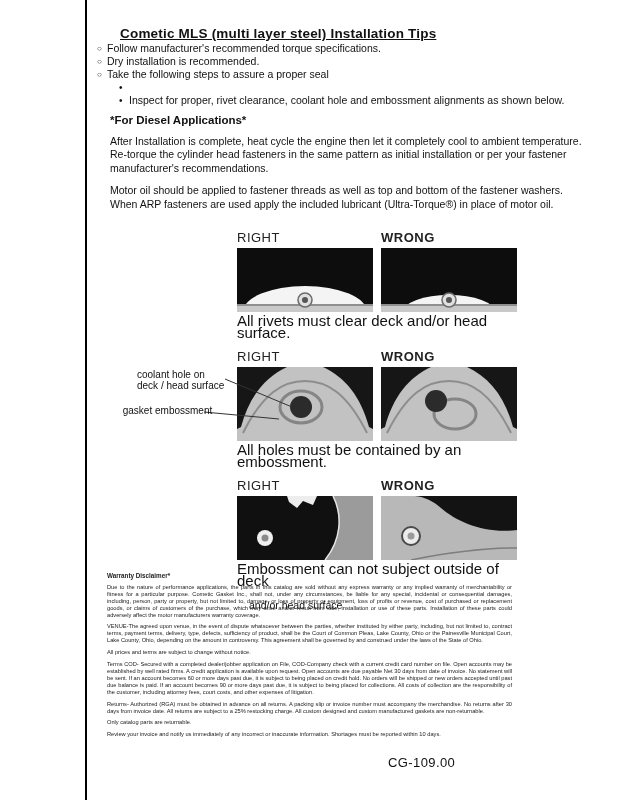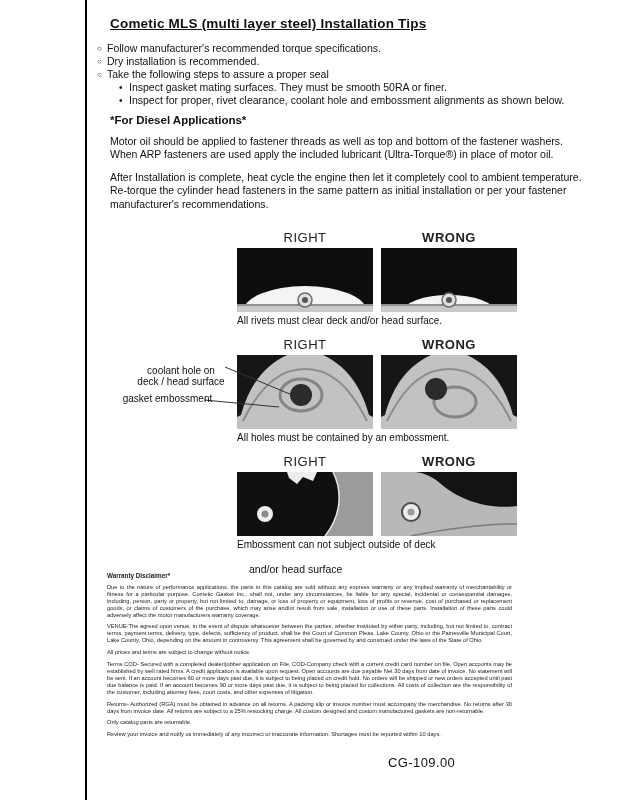--- a/index.html
+++ b/index.html
@@ -1,44 +1,44 @@
 <!DOCTYPE html>
 <html><head>
 <meta charset="utf-8">
 <style>
   html,body{margin:0;padding:0;background:#ffffff;}
   .page{position:relative;width:618px;height:800px;background:#ffffff;overflow:hidden;
         font-family:"Liberation Sans","DejaVu Sans",sans-serif;color:#111;}
   .edge-line{position:absolute;left:85px;top:0;width:2px;height:800px;background:#000;}
 
-  .title{position:absolute;left:110px;top:16px;margin:0;font-size:13.5px;font-weight:bold;
+  .title{position:absolute;left:110px;top:16px;margin:10px;font-size:13.5px;font-weight:bold;
          text-decoration:underline;letter-spacing:0.2px;}
 
   .tips{position:absolute;left:97px;top:42px;font-size:10.5px;line-height:13px;width:480px;}
   .bullet{display:flex;align-items:flex-start;}
   .bullet .mark{width:10px;flex:0 0 10px;font-size:8px;line-height:13px;}
   .bullet.sub{margin-left:22px;}
   .bullet.sub .mark{font-size:10px;}
 
   .diesel{position:absolute;left:110px;top:114px;width:480px;font-size:10.5px;line-height:13.5px;}
   .diesel h2{margin:0 0 7px 0;font-size:11.5px;font-weight:bold;}
   .diesel p{margin:0 0 9px 0;}
   .diesel p.note{margin:0;}
 
   .diagrams{position:absolute;left:237px;top:230px;width:280px;}
   .rw{display:flex;margin:0 0 3px 0;}
-  .rw span{width:136px;text-align:center;font-size:13px;color:#222;letter-spacing:0.5px;}
+  .rw span{width:136px;text-align:left;font-size:13px;color:#222;letter-spacing:0.5px;}
   .rw span + span{margin-left:8px;font-weight:bold;}
   .prow{display:flex;gap:8px;position:relative;}
   .panel{display:block;flex:0 0 136px;}
-  .caption{margin:3px 0 10px 0;font-size:10px;line-height:12px;}
+  .caption{margin:3px 0 10px 0;font-size:15px;line-height:12px;}
   .caption.last{margin-bottom:0;}
   .caption2{margin:12px;font-size:10.5px;line-height:12px;}
   .callout{position:absolute;font-size:10px;line-height:11px;z-index:3;}
-  #callout1{left:-100px;top:10px;width:88px;text-align:center;}
+  #callout1{left:-100px;top:2px;width:88px;}
   #callout2{left:-117px;top:38px;width:95px;text-align:center;}
   .callout-lines{position:absolute;left:-130px;top:0;width:320px;height:74px;z-index:2;pointer-events:none;}
 
   .legal{position:absolute;left:107px;top:573px;width:405px;font-size:5.7px;line-height:6.9px;
          text-align:justify;color:#222;}
   .legal h3{margin:0 0 4px 0;font-size:6.3px;font-weight:bold;text-align:left;}
   .legal p{margin:0 0 5px 0;}
   .footer-code{position:absolute;left:388px;top:755px;font-size:13px;letter-spacing:0.4px;color:#111;}
 </style>
 </head>
@@ -57,32 +57,31 @@
     <div class="bullet">
       <span class="mark">○</span>
       <span>Dry installation is recommended.</span>
     </div>
     <div class="bullet">
       <span class="mark">○</span>
       <span>Take the following steps to assure a proper seal</span>
     </div>
     <div class="bullet sub">
       <span class="mark">•</span>
-      <span>Inspect gasket mating surfaces.  They must be smooth 50RA or finer.</span>
     </div>
     <div class="bullet sub">
       <span class="mark">•</span>
       <span>Inspect for proper, rivet clearance, coolant hole and embossment alignments as shown below.</span>
     </div>
   </div>
 
   <div class="diesel">
     <h2>*For Diesel Applications*</h2>
+    <p>After Installation is complete, heat cycle the engine then let it completely cool to ambient temperature. Re-torque the cylinder head fasteners in the same pattern as initial installation or per your fastener manufacturer's recommendations.</p>
     <p>Motor oil should be applied to fastener threads as well as top and bottom of the fastener washers. When ARP fasteners are used apply the included lubricant (Ultra-Torque®) in place of motor oil.</p>
-    <p>After Installation is complete, heat cycle the engine then let it completely cool to ambient temperature. Re-torque the cylinder head fasteners in the same pattern as initial installation or per your fastener manufacturer's recommendations.</p>
   </div>
 
   <div class="diagrams">
 
     <div class="rw">
       <span>RIGHT</span>
       <span>WRONG</span>
     </div>
     <div class="prow">
       <svg class="panel" viewBox="0 0 136 64" width="136" height="64">

